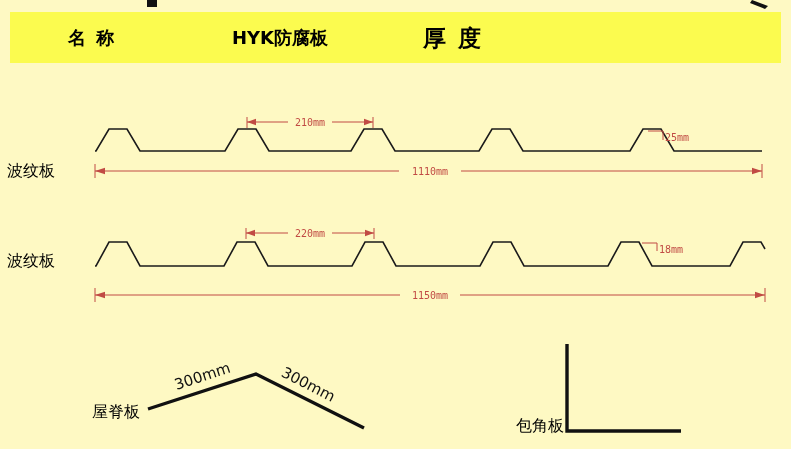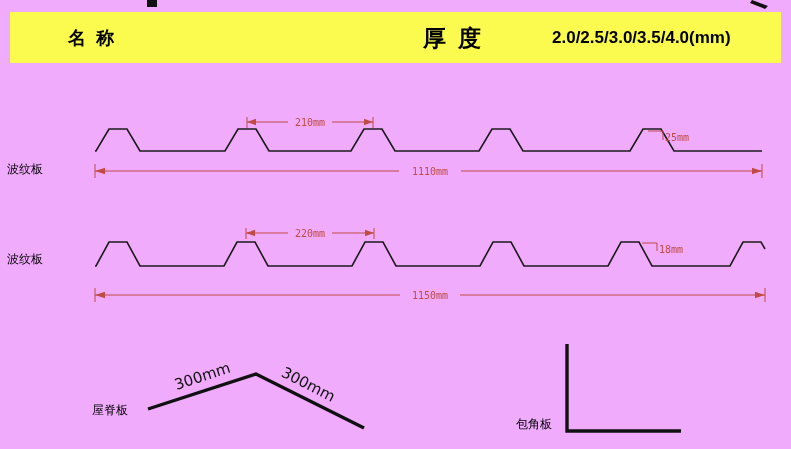--- a/index.html
+++ b/index.html
@@ -1,33 +1,33 @@
 <!DOCTYPE html>
 <html><head>
 <meta charset="utf-8">
 <style>
   html,body{margin:0;padding:0;background:#fff;}
   .page{
-    position:relative;width:791px;height:449px;background:#f0abfc;
+    position:relative;width:791px;height:449px;background:#fef9c3;
     font-family:"DejaVu Sans",sans-serif;overflow:hidden;color:#000;
   }
   .header{
     position:absolute;left:10px;top:12px;width:771px;height:51px;
     background:#FBFB4F;
   }
   .header span{
     position:absolute;top:50%;transform:translateY(-50%);
     font-weight:bold;color:#000;white-space:nowrap;
   }
   .h-name-label{left:58px;font-size:18px;letter-spacing:2px;}
   .h-name-value{left:222px;font-size:18px;}
   .h-thick-label{left:413px;font-size:23px;letter-spacing:2px;}
   .h-thick-value{left:542px;font-size:17px;font-family:"Liberation Sans",sans-serif;}
   .label{
-    position:absolute;color:#000;font-size:12px;white-space:nowrap;
+    position:absolute;color:#000;font-size:16px;white-space:nowrap;
     font-family:"DejaVu Sans",sans-serif;
   }
   .lbl-wave1{left:7px;top:161px;}
   .lbl-wave2{left:7px;top:251px;}
   .lbl-ridge{left:92px;top:402px;}
   .lbl-corner{left:516px;top:416px;}
   svg.diagram{position:absolute;left:0;top:0;}
   .steel{fill:none;stroke:#1b1b1b;stroke-width:1.6;}
   .thick{fill:none;stroke:#111;stroke-width:3.4;stroke-linejoin:miter;}
   .dimline{fill:none;stroke:#c14b44;stroke-width:1;}
@@ -43,22 +43,22 @@
   }
   .artifact{fill:#111;stroke:none;}
 </style>
 </head>
 <body>
 
 <div class="page">
 
   <div class="header">
     <span class="h-name-label">名 称</span>
+    <span class="h-name-value">HYK防腐板</span>
     <span class="h-thick-label">厚 度</span>
-    <span class="h-thick-value">2.0/2.5/3.0/3.5/4.0(mm)</span>
   </div>
 
   <div class="label lbl-wave1">波纹板</div>
   <div class="label lbl-wave2">波纹板</div>
   <div class="label lbl-ridge">屋脊板</div>
   <div class="label lbl-corner">包角板</div>
 
   <svg class="diagram" width="791" height="449" viewBox="0 0 791 449">
 
     <rect class="artifact" x="147" y="0" width="10" height="7"></rect>

